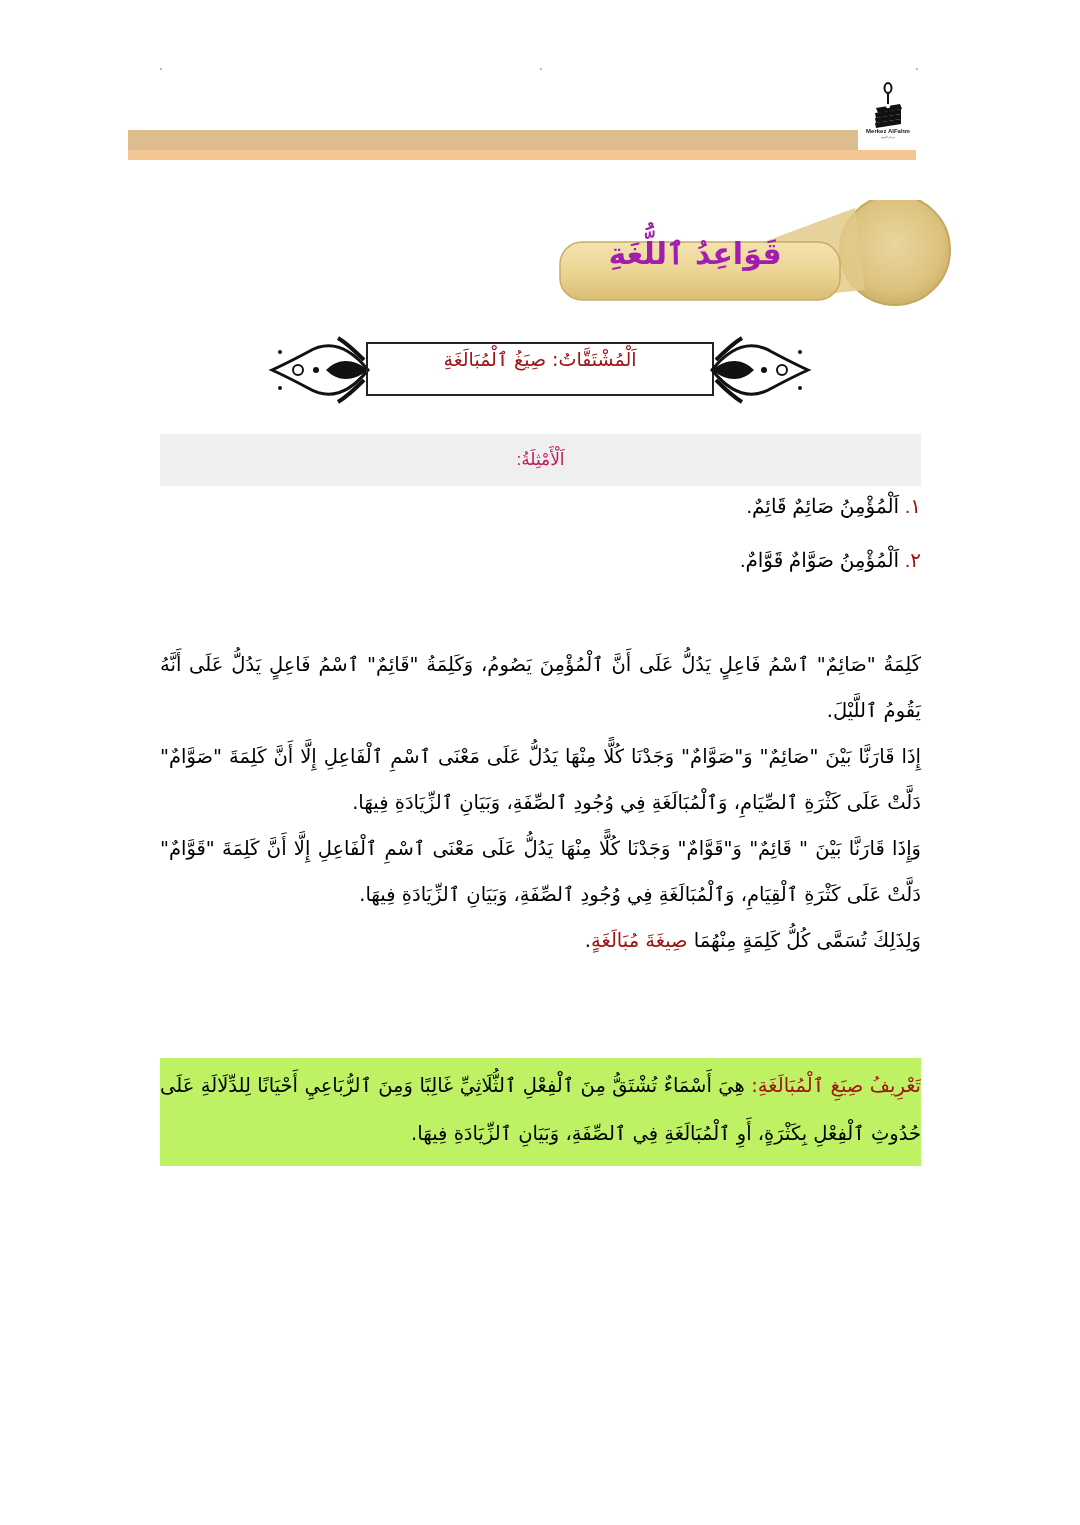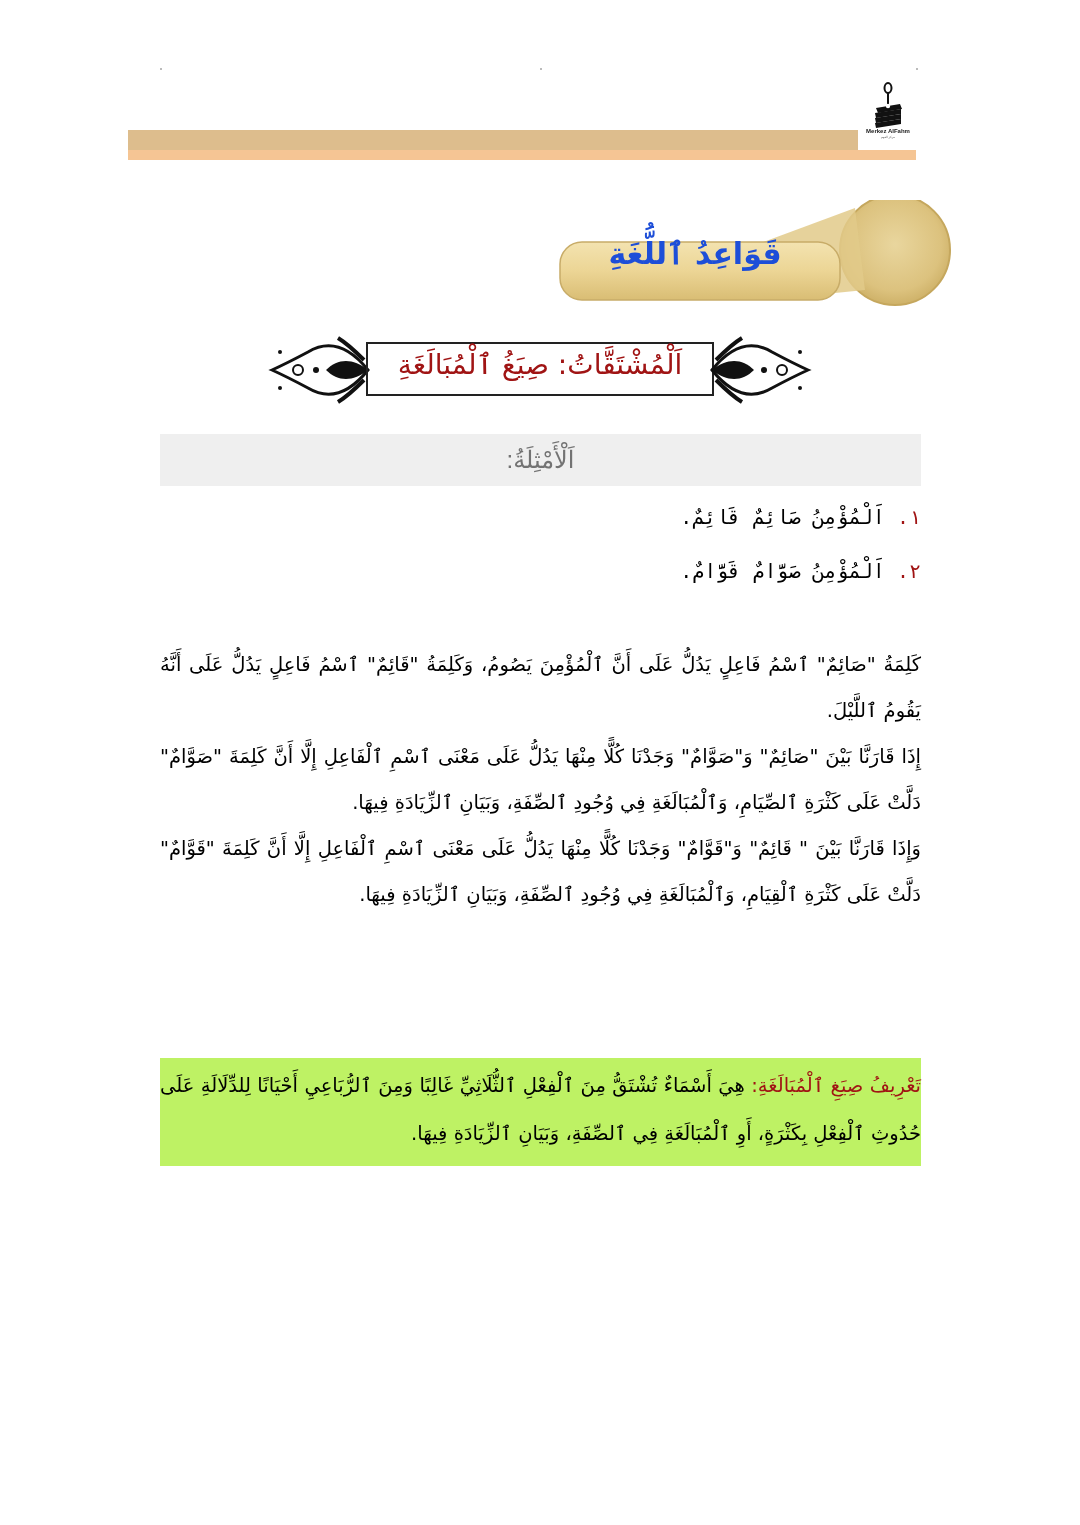--- a/index.html
+++ b/index.html
@@ -14,36 +14,36 @@
 
     .logo { position: absolute; left: 858px; top: 82px; width: 60px; height: 66px; text-align: center; }
     .logo svg { display: block; margin: 0 auto; }
     .logo-name { font-family: "Liberation Sans", sans-serif; font-size: 6px; font-weight: bold; color: #222; line-height: 7px; }
     .logo-tag { font-family: "Liberation Sans", sans-serif; font-size: 3px; color: #555; line-height: 4px; }
 
     
     .banner { position: absolute; left: 555px; top: 200px; width: 400px; height: 110px; }
     .banner svg { position: absolute; left: 0; top: 0; }
     .banner-title { position: absolute; right: 145px; top: 36px; width: 230px; text-align: center;
-                    font-family: "DejaVu Sans", sans-serif; font-weight: bold; font-size: 30px; direction: rtl; color: #1d4ed8; }
+                    font-family: "DejaVu Sans", sans-serif; font-weight: bold; font-size: 30px; direction: rtl; color: #a21caf; }
 
     
     .section-frame { position: absolute; left: 268px; top: 330px; width: 544px; height: 80px; }
     .frame-box { position: absolute; left: 98px; top: 12px; width: 348px; height: 54px; border: 2px solid #222; box-sizing: border-box; }
     .section-title { position: absolute; left: 100px; top: 18px; width: 344px; text-align: center;
-                     font-family: "DejaVu Sans", sans-serif; font-size: 28px; color: #a01414; direction: rtl; white-space: nowrap; }
+                     font-family: "DejaVu Sans", sans-serif; font-size: 19px; color: #a01414; direction: rtl; white-space: nowrap; }
     .orn { position: absolute; top: 0; }
     .orn-left { left: 0; }
     .orn-right { right: 0; transform: scaleX(-1); }
 
     
     .content { position: absolute; left: 160px; width: 761px; direction: rtl; }
     .heading-bar { background: #efefef; height: 52px; text-align: center;
-                   font-family: Liberation Sans, sans-serif; font-size: 24px; color: #737373; line-height: 52px; }
-    .example { font-family: Liberation Mono, monospace; font-size: 20px; line-height: 26px; height: 54px; padding-top: 20px; box-sizing: border-box; }
+                   font-family: Liberation Sans, sans-serif; font-size: 17px; color: #be185d; line-height: 52px; }
+    .example { font-family: Liberation Sans, sans-serif; font-size: 20px; line-height: 26px; height: 54px; padding-top: 7px; box-sizing: border-box; }
     .example .num { color: #a01414; }
     .para { font-family: "DejaVu Sans", sans-serif; font-size: 19.5px; line-height: 46px; text-align: justify; text-align-last: right; }
     .red { color: #a01414; }
     .rule-box { background: #bef264; padding: 4px 0 8px 0; font-family: "DejaVu Sans", sans-serif; font-size: 19.5px; line-height: 48px; text-align: justify; text-align-last: right; }
   </style>
 </head>
 <body>
 
 <div class="corner-dot" style="left:160px;top:68px;"></div>
 <div class="corner-dot" style="left:540px;top:68px;"></div>
@@ -121,19 +121,22 @@
   <div class="example">
     <span class="num">٢.</span>
     <span>اَلْمُؤْمِنُ صَوَّامٌ قَوَّامٌ.</span>
   </div>
 </div>
 
 <div class="content" style="top:642px;">
   <div class="para">كَلِمَةُ "صَائِمٌ" ٱسْمُ فَاعِلٍ يَدُلُّ عَلَى أَنَّ ٱلْمُؤْمِنَ يَصُومُ، وَكَلِمَةُ "قَائِمٌ" ٱسْمُ فَاعِلٍ يَدُلُّ عَلَى أَنَّهُ يَقُومُ ٱللَّيْلَ.</div>
   <div class="para">إِذَا قَارَنَّا بَيْنَ "صَائِمٌ" وَ"صَوَّامٌ" وَجَدْنَا كُلًّا مِنْهَا يَدُلُّ عَلَى مَعْنَى ٱسْمِ ٱلْفَاعِلِ إِلَّا أَنَّ كَلِمَةَ "صَوَّامٌ" دَلَّتْ عَلَى كَثْرَةِ ٱلصِّيَامِ، وَٱلْمُبَالَغَةِ فِي وُجُودِ ٱلصِّفَةِ، وَبَيَانِ ٱلزِّيَادَةِ فِيهَا.</div>
   <div class="para">وَإِذَا قَارَنَّا بَيْنَ " قَائِمٌ" وَ"قَوَّامٌ" وَجَدْنَا كُلًّا مِنْهَا يَدُلُّ عَلَى مَعْنَى ٱسْمِ ٱلْفَاعِلِ إِلَّا أَنَّ كَلِمَةَ "قَوَّامٌ" دَلَّتْ عَلَى كَثْرَةِ ٱلْقِيَامِ، وَٱلْمُبَالَغَةِ فِي وُجُودِ ٱلصِّفَةِ، وَبَيَانِ ٱلزِّيَادَةِ فِيهَا.</div>
+  <div class="para">
+    <span>وَلِذَلِكَ تُسَمَّى كُلُّ كَلِمَةٍ مِنْهُمَا </span><span class="red">صِيغَةَ مُبَالَغَةٍ</span><span>.</span>
+  </div>
 </div>
 
 <div class="content" style="top:1058px;">
   <div class="rule-box">
     <span class="red">تَعْرِيفُ صِيَغِ ٱلْمُبَالَغَةِ:</span><span> هِيَ أَسْمَاءٌ تُشْتَقُّ مِنَ ٱلْفِعْلِ ٱلثُّلَاثِيِّ غَالِبًا وَمِنَ ٱلرُّبَاعِيِ أَحْيَانًا لِلدِّلَالَةِ عَلَى حُدُوثِ ٱلْفِعْلِ بِكَثْرَةٍ، أَوِ ٱلْمُبَالَغَةِ فِي ٱلصِّفَةِ، وَبَيَانِ ٱلزِّيَادَةِ فِيهَا.</span>
   </div>
 </div>
 
 </body></html>

